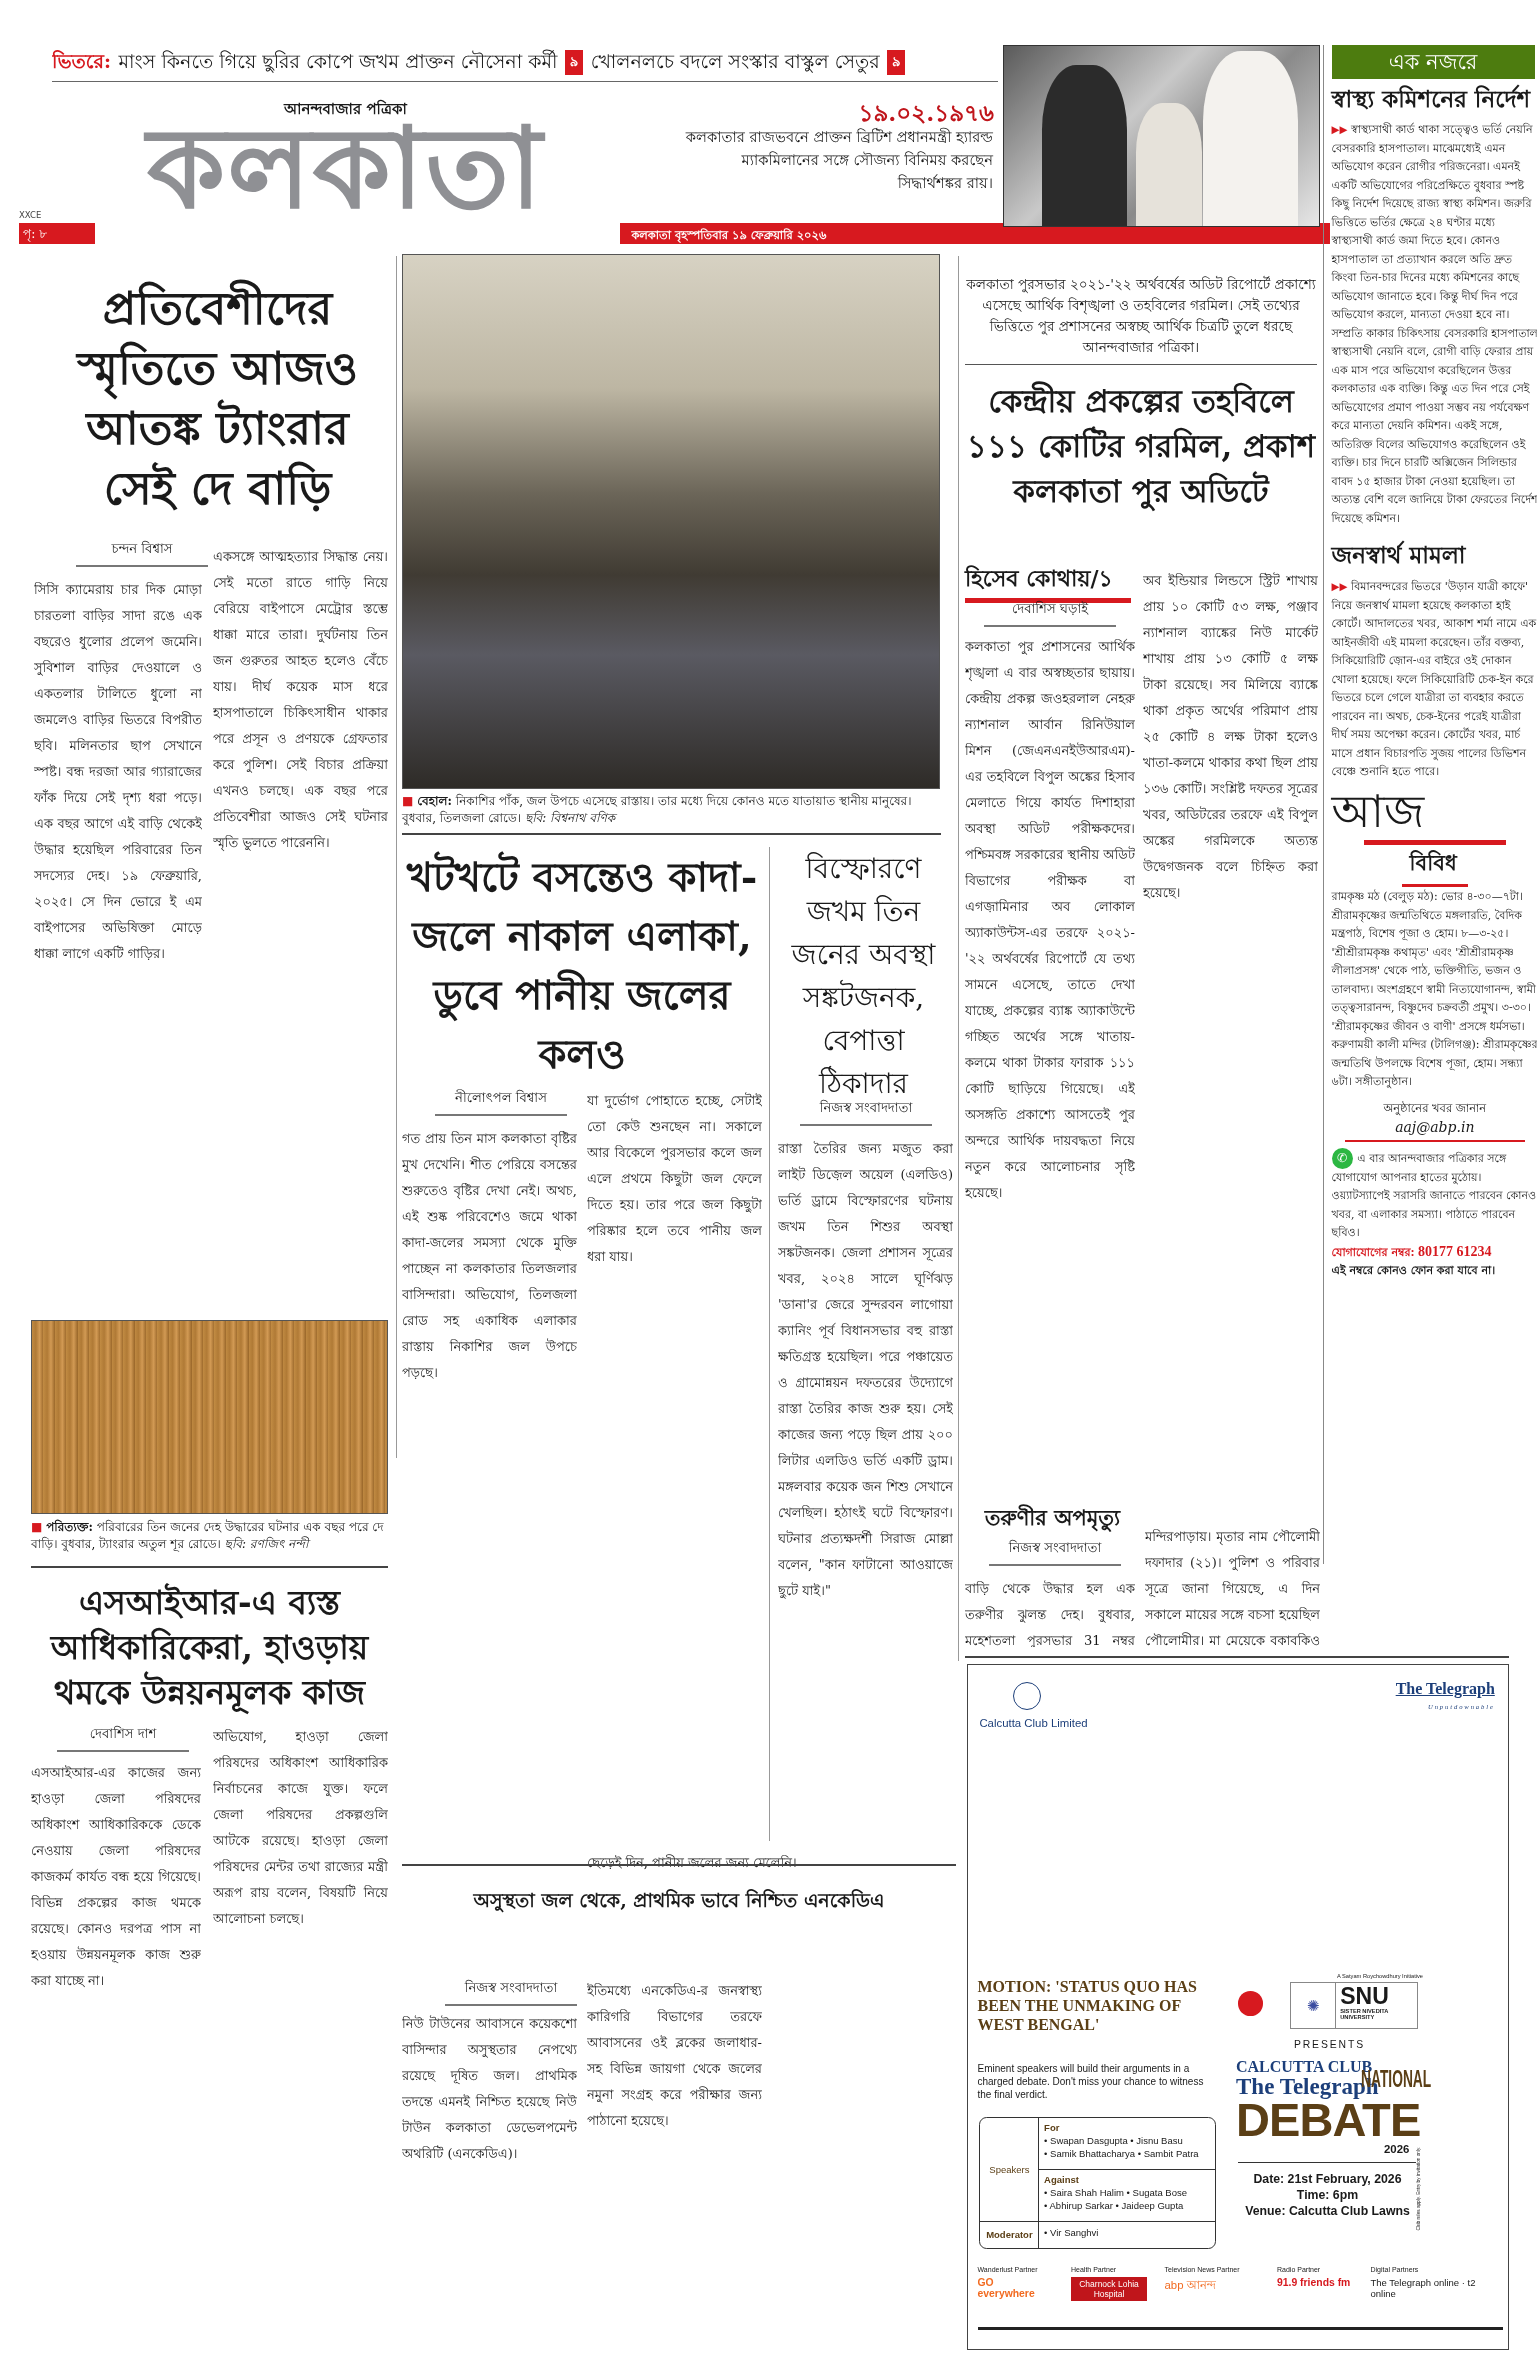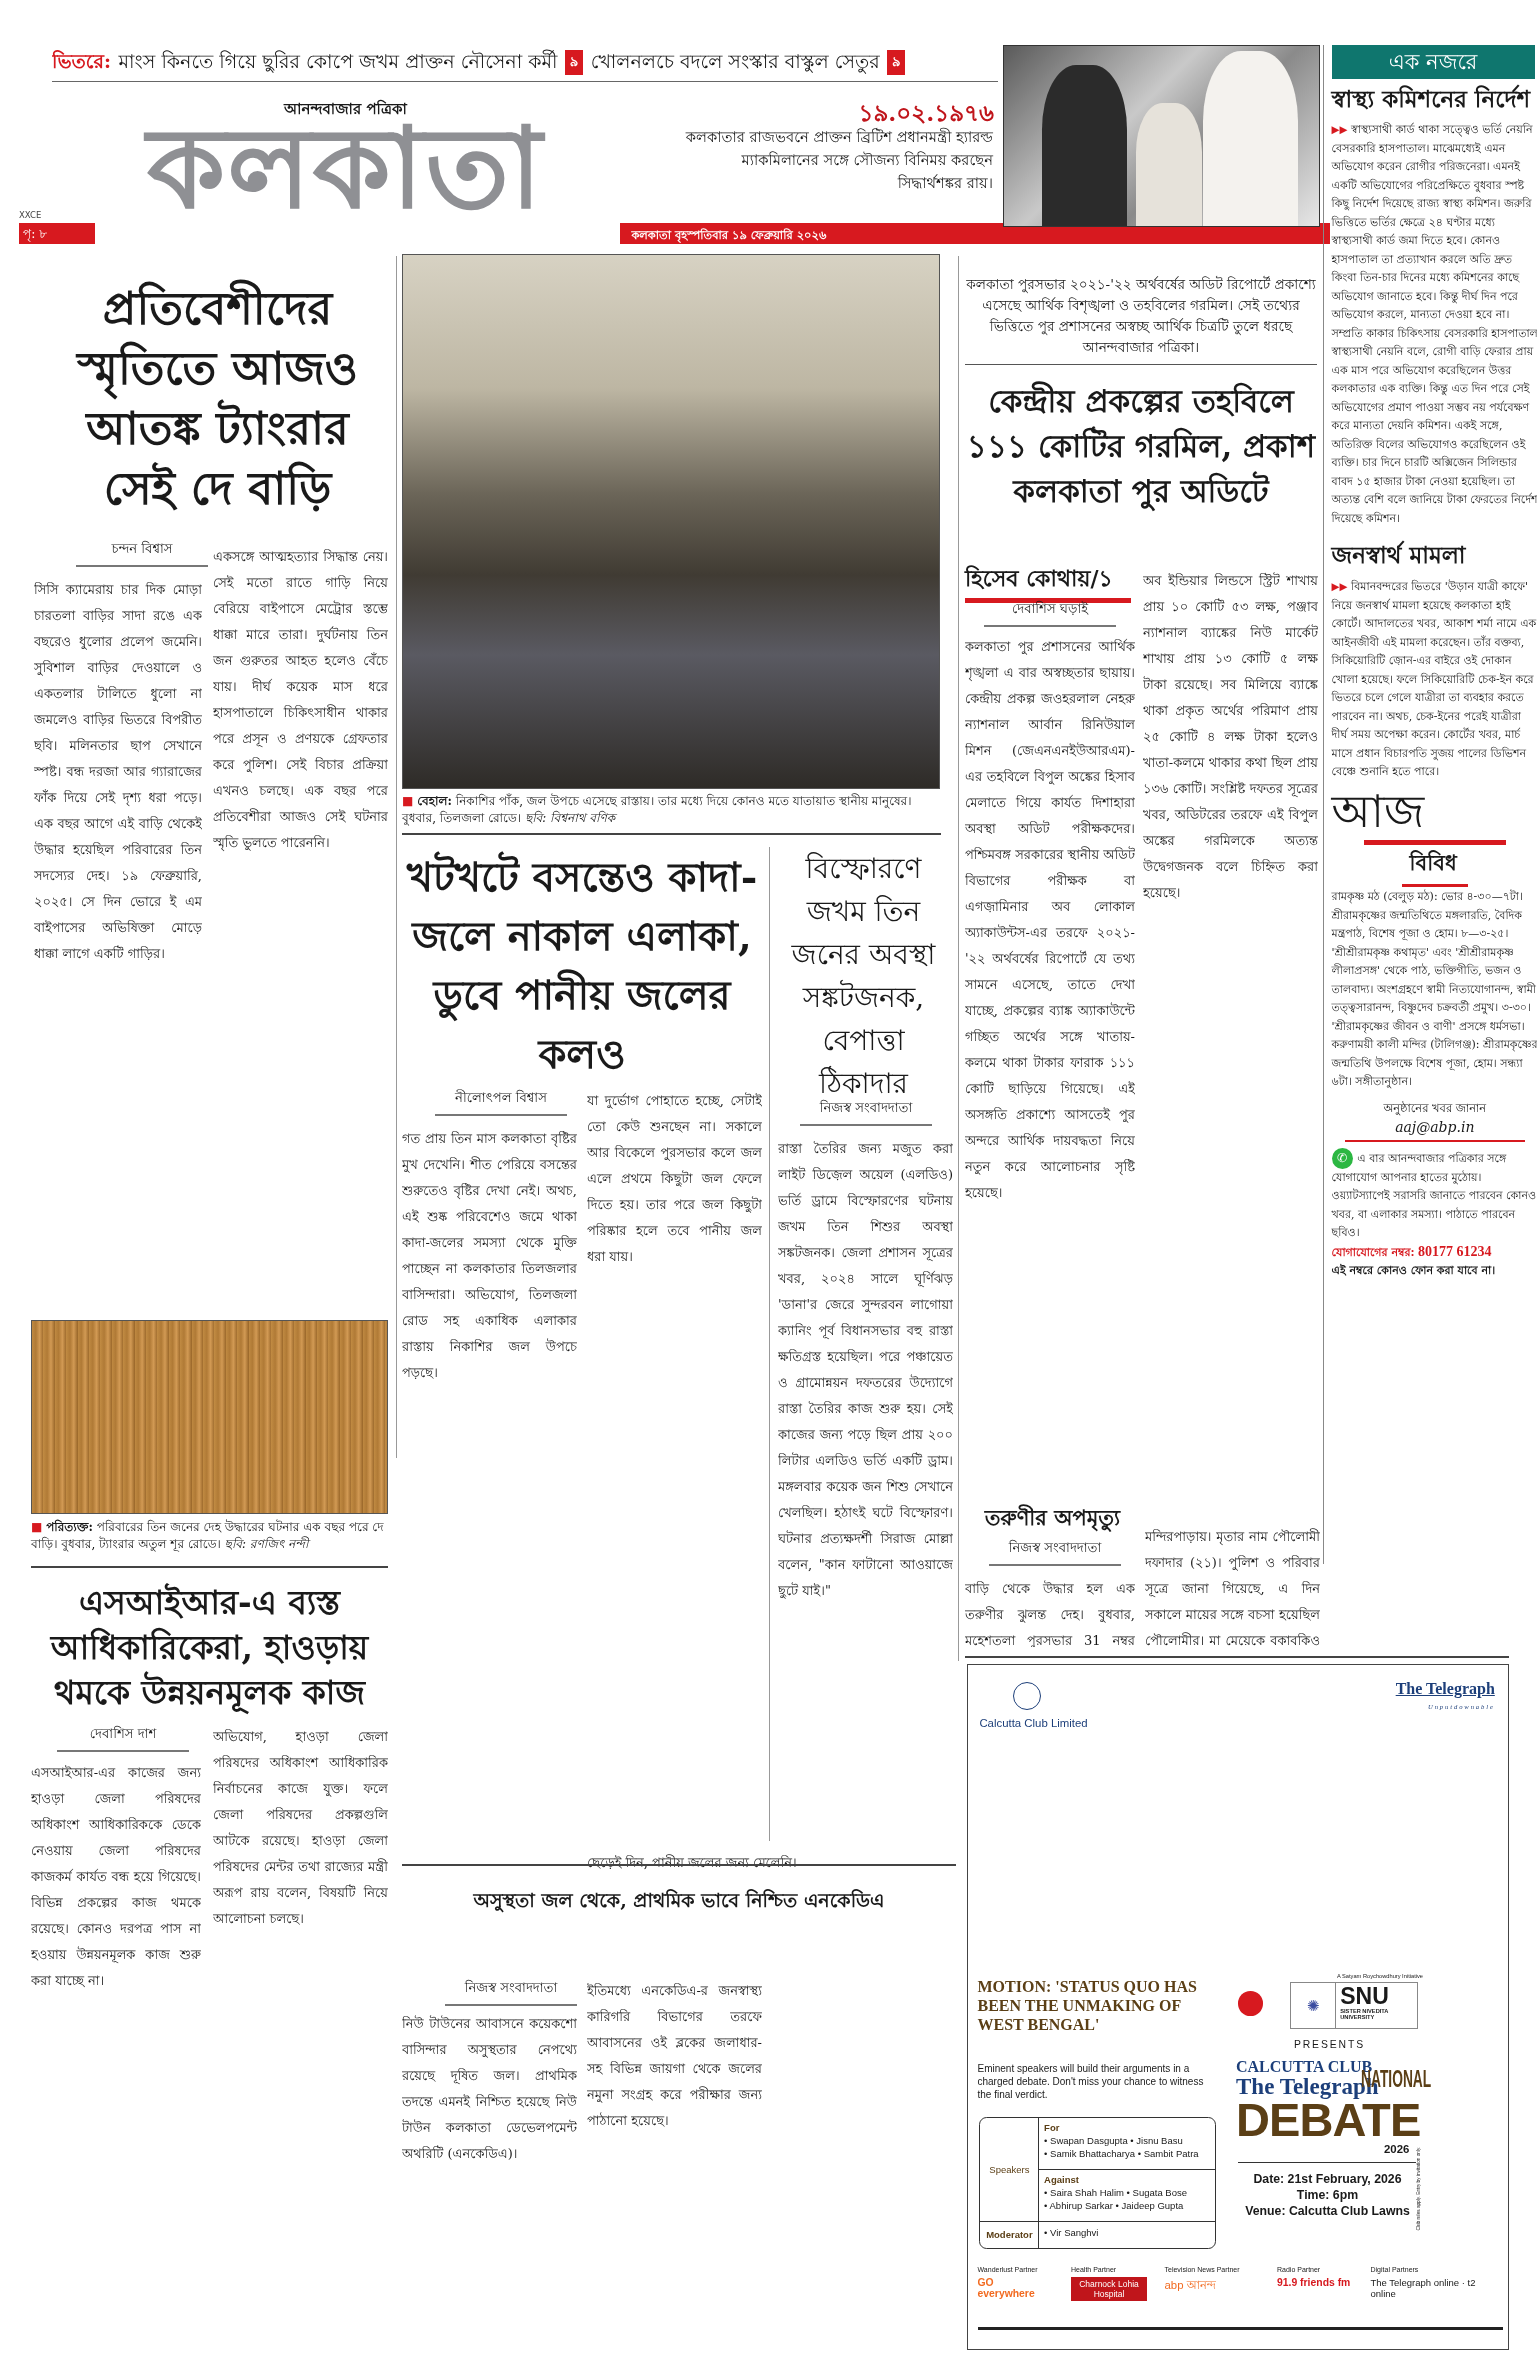--- a/index.html
+++ b/index.html
@@ -21,21 +21,21 @@
 #mast-xxe{left:19px;top:210px;font-size:8.5px;color:#444}
 #mast-page{left:19px;top:223px;width:76px;height:21px;background:#d7191f;color:#fff;font-size:12.3px;padding:1.9px 3.8px}
 #mast-dateline{left:620px;top:223px;width:710px;height:21px;background:#d7191f;color:#fff;font-size:11.4px;padding:3.8px 11.4px;font-weight:bold}
 #hist-date{left:814px;top:95px;width:180px;text-align:right;font-size:23px;color:#c0151b;font-weight:bold}
 #hist-cap{left:681px;top:125px;width:312px;text-align:right;font-size:14.7px;line-height:23px}
 #hist-photo{left:1003px;top:45px;width:317px;height:182px;background:linear-gradient(135deg,#5a5a5a,#c9c9c9 40%,#8a8a8a 60%,#e8e8e8);border:0.9px solid #333}
 #hist-photo .fig{position:absolute;bottom:0;border-radius:40% 40% 0 0}
 
 
 #side{left:1323px;top:45px;width:215px;height:1519px;border-left:0.9px solid #888;padding-left:7.6px}
-#ek-najare{background:#0f766e;color:#fff;text-align:center;font-size:21px;height:34px;line-height:34px;width:203px}
+#ek-najare{background:#4d7c0f;color:#fff;text-align:center;font-size:21px;height:34px;line-height:34px;width:203px}
 .side-h{font-size:23px;font-weight:bold;line-height:28px;margin:5.7px 0 7.6px}
 .side-p{font-size:11px;line-height:18.5px;text-align:left}
 .arrow{color:#d7191f;font-size:10.4px}
 #aaj{font-size:45px;text-align:left;width:203px;margin-top:3.8px;line-height:53px}
 .redbar{height:4.7px;background:#d7191f;margin:1.9px auto}
 #bibidh{font-size:21px;font-weight:bold;text-align:center;width:203px}
 .wa-icon{display:inline-block;width:21px;height:21px;border-radius:50%;background:#2cb742;color:#fff;text-align:center;line-height:21px;font-size:12.3px;margin-right:4.7px;vertical-align:middle}
 .phone{color:#d7191f;font-weight:bold}
 
 

